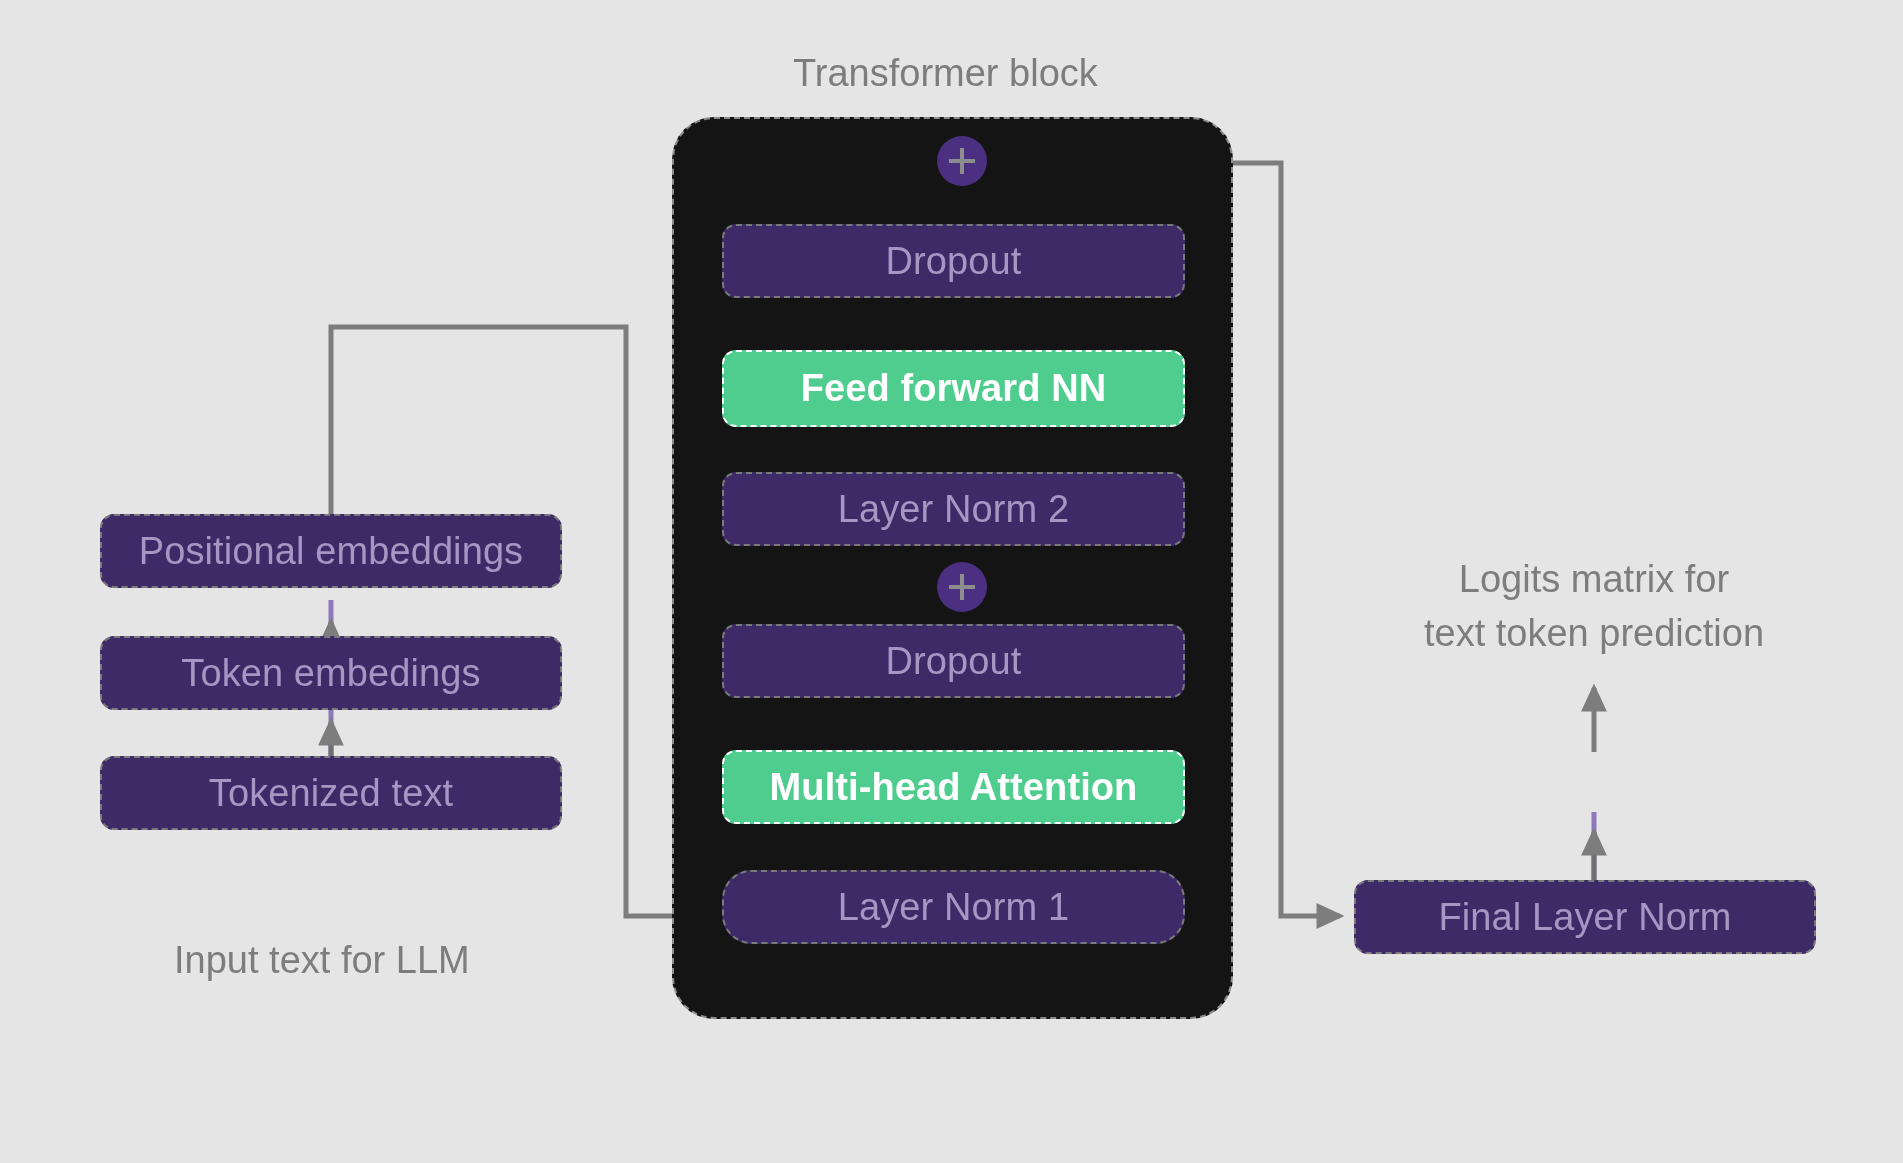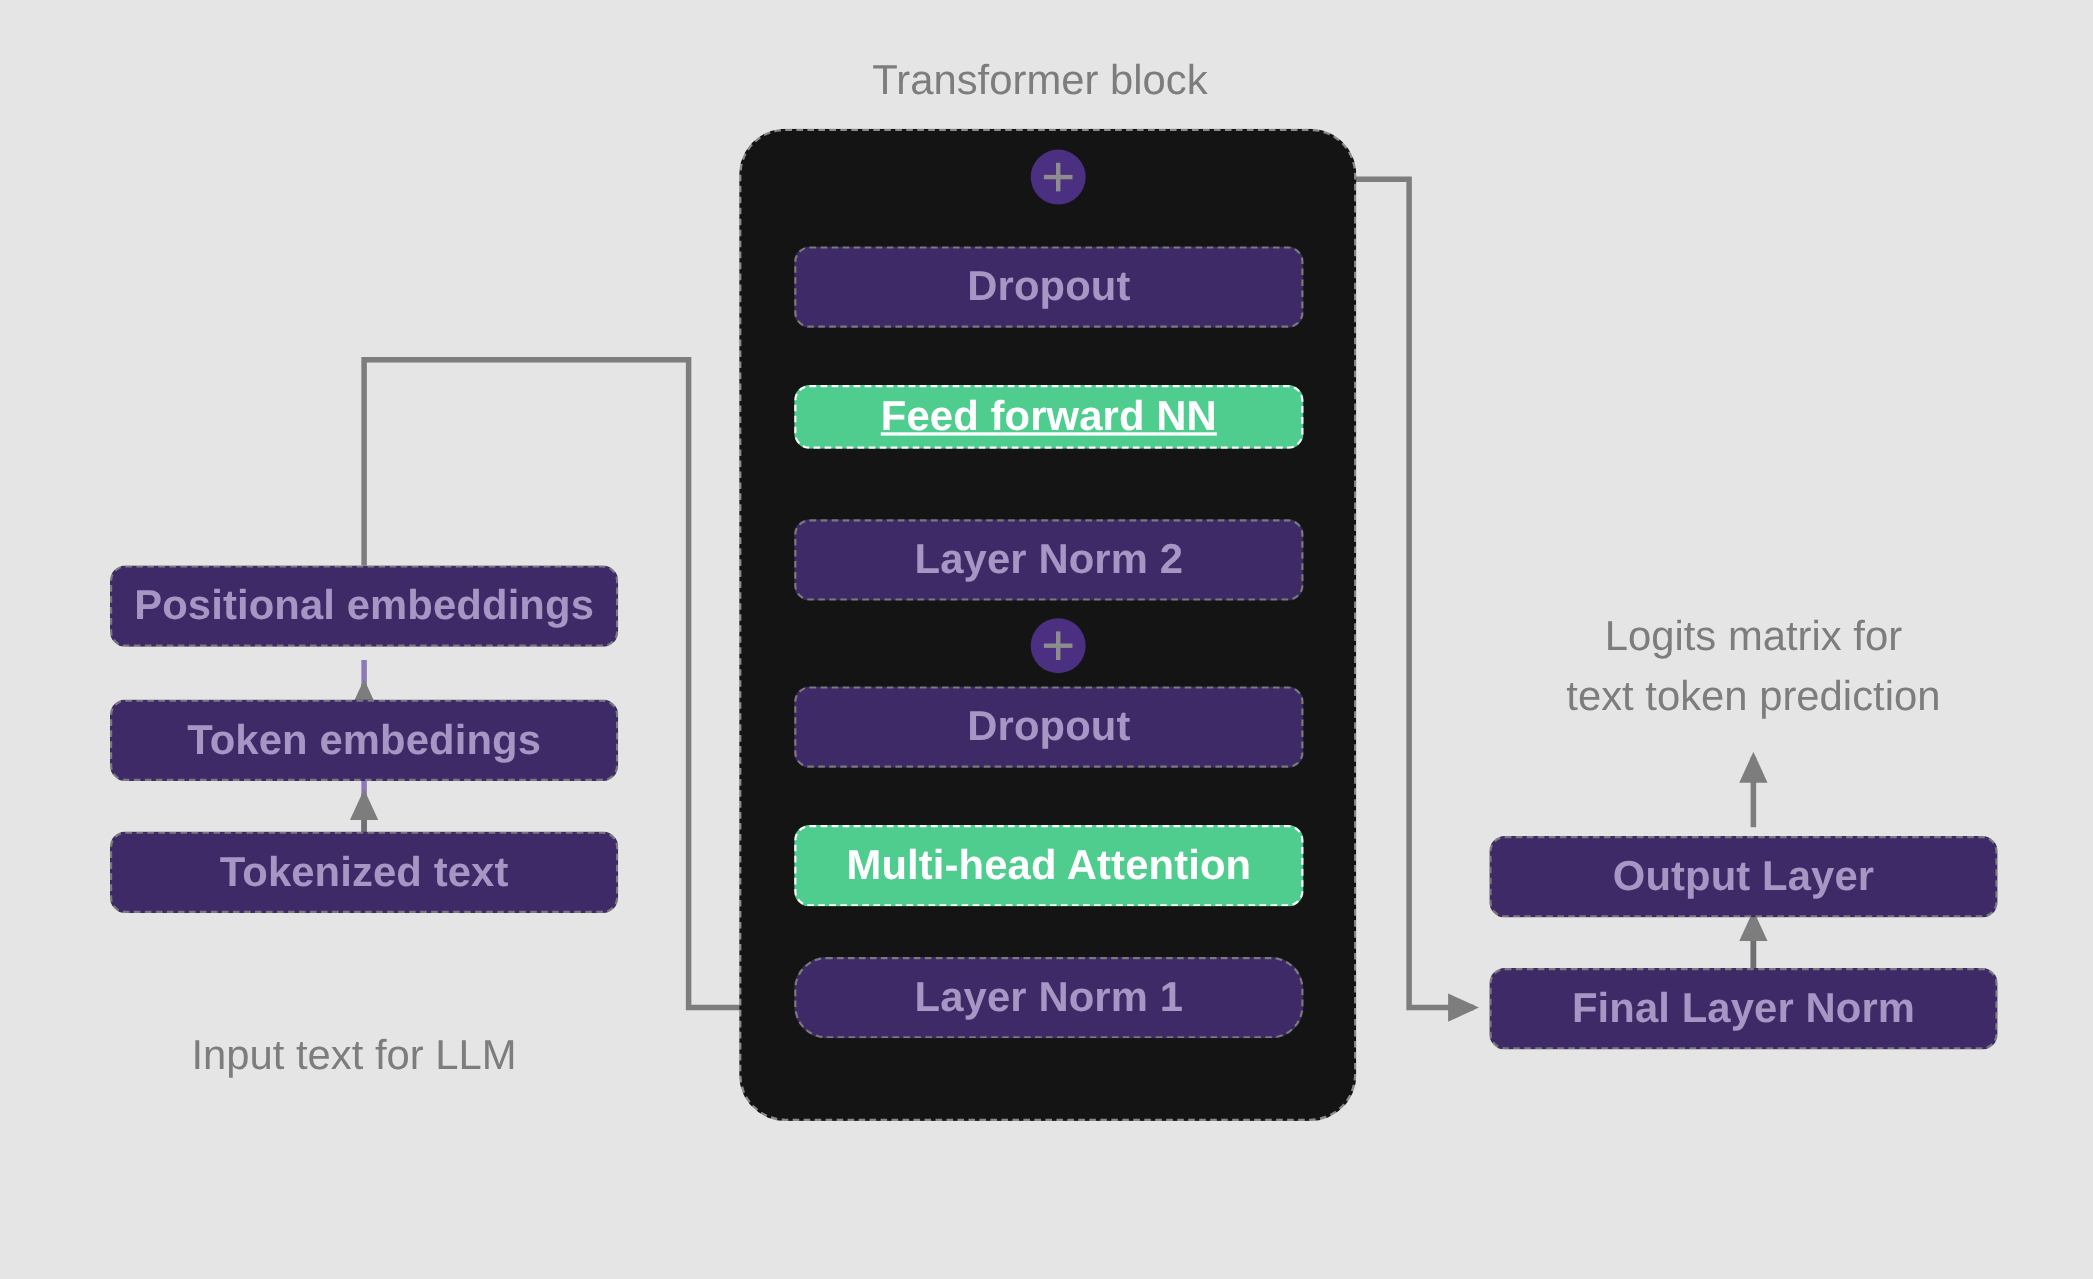--- a/index.html
+++ b/index.html
@@ -33,21 +33,20 @@
     position: absolute;
     box-sizing: border-box;
     display: flex;
     align-items: center;
     justify-content: center;
     border-radius: 14px;
     font-size: 38px;
     letter-spacing: 0.1px;
     white-space: nowrap;
     z-index: 3;
-    font-weight: bold;
   }
   .node.purple {
     background: #3f2a68;
     border: 2px dashed #7a7a7a;
     color: #a795c4;
   }
   .node.green {
     background: #4fcd8f;
     border: 2px dashed #ffffff;
     color: #ffffff;
@@ -204,34 +203,33 @@
   <div class="caption center" style="left:1344px; top:607px; width:500px;">text token prediction</div>
 
   <div class="node purple" style="left:100px; top:514px; width:462px; height:74px;">Positional embeddings</div>
 
   <div class="node purple" style="left:100px; top:636px; width:462px; height:74px;">Token embedings</div>
 
   <div class="node purple" style="left:100px; top:756px; width:462px; height:74px;">Tokenized text</div>
 
   <div class="node purple" style="left:722px; top:224px; width:463px; height:74px;">Dropout</div>
 
-  <div class="node green" style="left:722px; top:350px; width:463px; height:58px;text-decoration:underline;">Feed forward NN</div>
+  <div class="node green" style="left:722px; top:350px; width:463px; height:77px;">Feed forward NN</div>
 
   <div class="node purple" style="left:722px; top:472px; width:463px; height:74px;">Layer Norm 2</div>
 
   <div class="node purple" style="left:722px; top:624px; width:463px; height:74px;">Dropout</div>
 
   <div class="node green" style="left:722px; top:750px; width:463px; height:74px;">Multi-head Attention</div>
 
   <div class="node purple" style="left:722px; top:870px; width:463px; height:74px;border-radius:29px;">Layer Norm 1</div>
 
   <div class="plus-node" style="left:937px; top:136px;">
     <span class="glyph"></span>
   </div>
   <div class="plus-node" style="left:937px; top:562px;">
     <span class="glyph"></span>
   </div>
 
-  <div class="node purple" style="left:1354px; top:760px; width:462px; height:74px;">Output Layer</div>
 
   <div class="node purple" style="left:1354px; top:880px; width:462px; height:74px;">Final Layer Norm</div>
 
 </div>
 
 </body></html>

